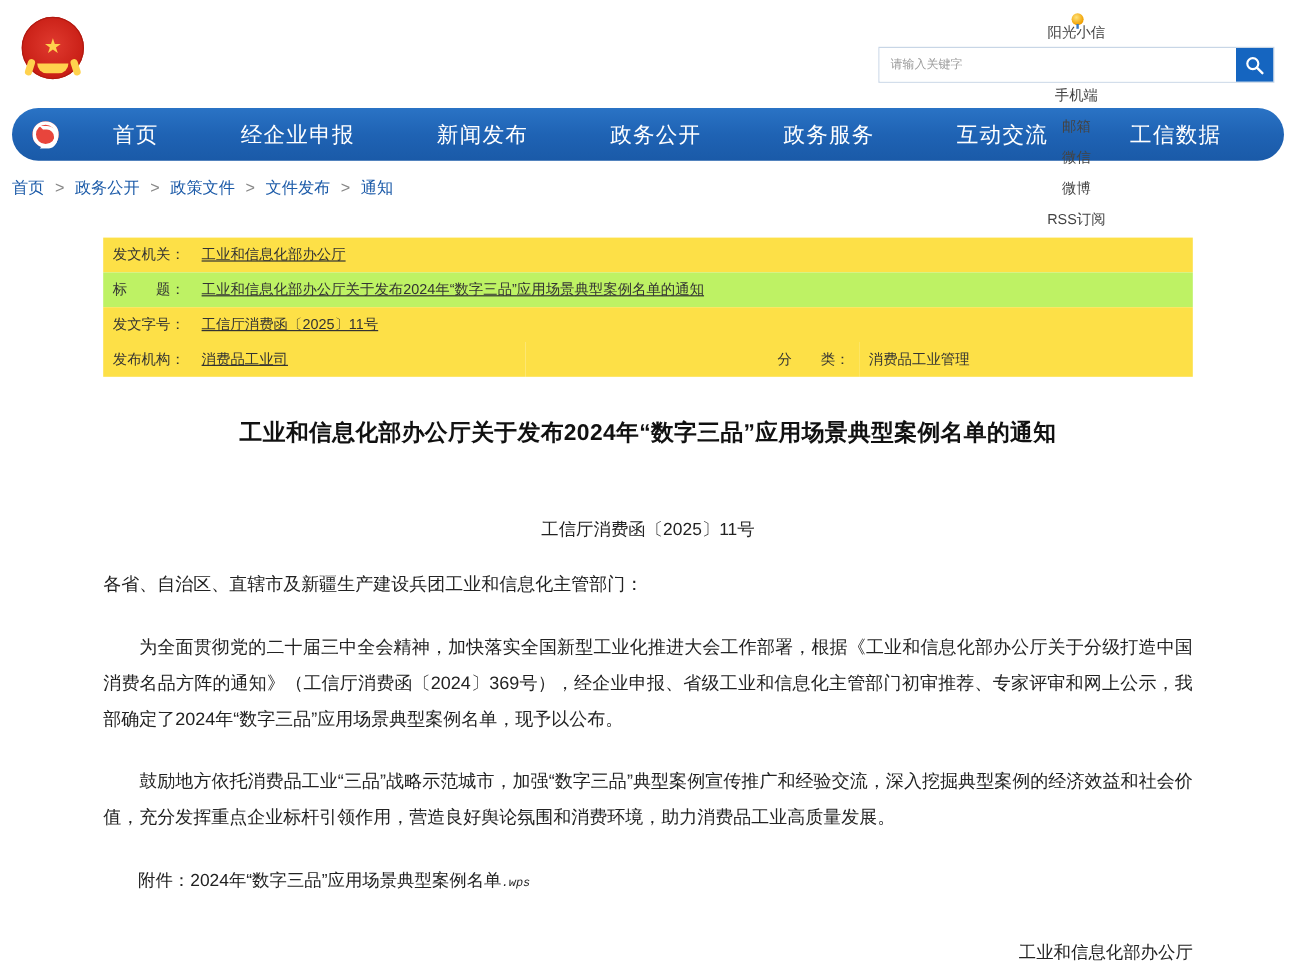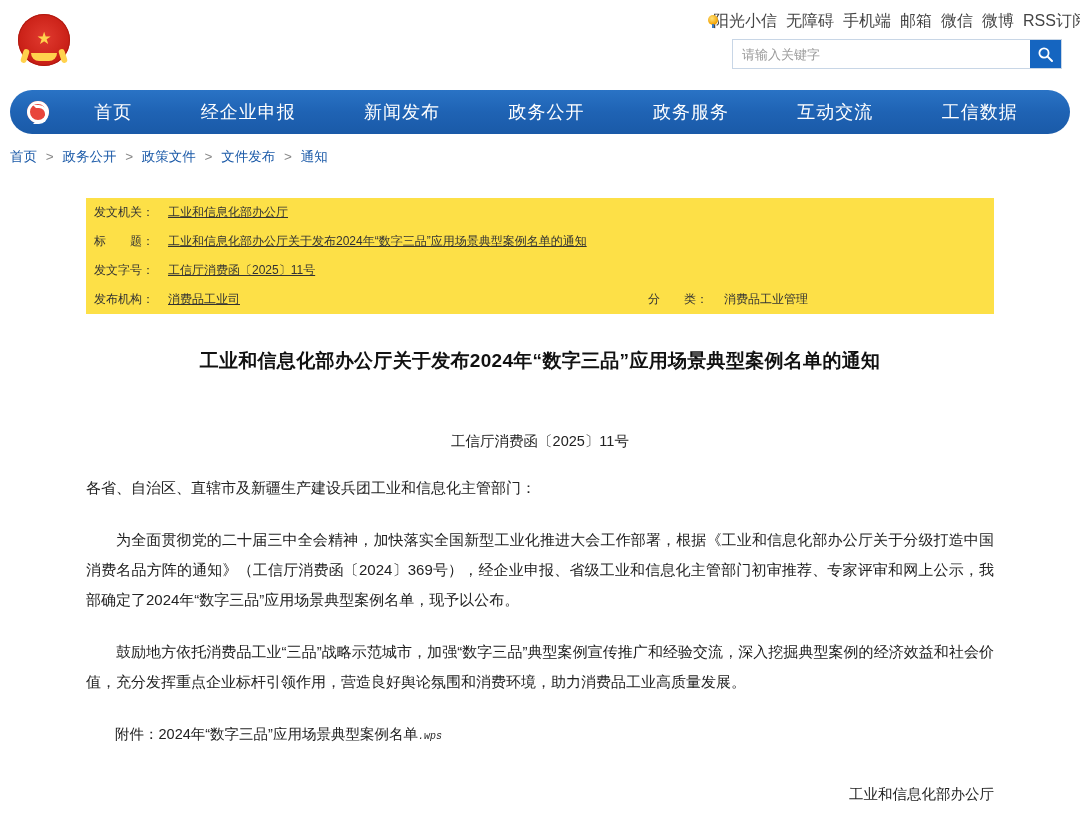--- a/index.html
+++ b/index.html
@@ -76,25 +76,26 @@
 
   .header-right {
     position: absolute;
     right: 18px;
     top: 10px;
     width: 330px;
   }
   .toplinks {
     display: flex;
     align-items: center;
-    justify-content: center;
+    justify-content: flex-start;
     gap: 9px;
-    font-size: 16px;
+    font-size: 12px;
     color: #444;
     height: 22px;
+    flex-direction: column;
   }
   .toplinks a { color: #444; text-decoration: none; white-space: nowrap; }
   .sun-icon {
     width: 14px; height: 14px;
     position: relative;
     display: inline-block;
     margin-right: -2px;
   }
   .sun-icon::before {
     content: "";
@@ -112,21 +113,21 @@
     display: flex;
     height: 30px;
     border: 1px solid #c8d6e6;
     background: #fff;
   }
   .searchbar input {
     flex: 1;
     border: 0;
     outline: none;
     padding: 0 9px;
-    font-size: 13px;
+    font-size: 10px;
     color: #4c1d95;
     font-family: "Liberation Sans", sans-serif;
   }
   .searchbar input::placeholder { color: #9b9b9b; }
   .search-btn {
     width: 31px;
     background: #1565c0;
     border: 0;
     display: flex; align-items: center; justify-content: center;
     cursor: pointer;
@@ -192,21 +193,21 @@
   .doc-wrap { padding: 0 86px; }
   .meta {
     margin-top: 32px;
     width: 908px;
     border-collapse: collapse;
     font-size: 12px;
     color: #333;
     table-layout: fixed;
   }
   .meta tr.odd td { background: #fde047; }
-  .meta tr.even td { background: #fde047; margin-top: 21px; }
+  .meta tr.even td { background: #bef264; margin-top: 21px; }
   .meta td {
     padding: 6px 8px;
     height: 22px;
     vertical-align: middle;
   }
   .meta .lbl { width: 74px; color: #333; white-space: nowrap; }
   .meta .val { color: #333; }
   .meta .val .ul { text-decoration: underline; }
   .meta .lbl2 { width: 74px; padding-left: 210px; white-space: nowrap; }
 

